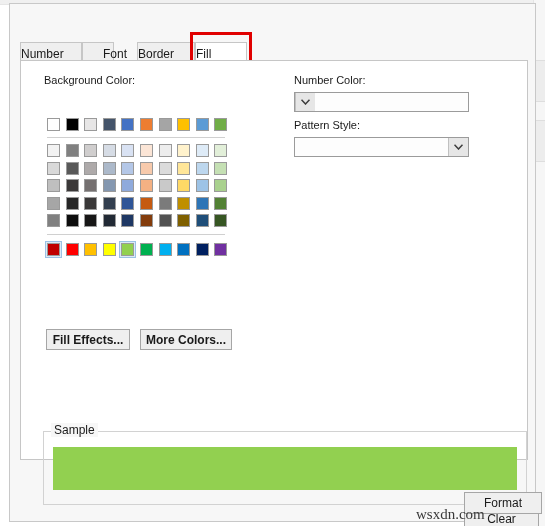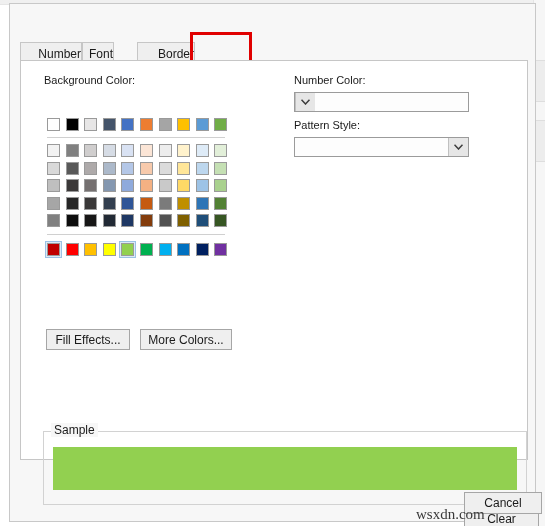--- a/index.html
+++ b/index.html
@@ -39,21 +39,21 @@
     background:#c8504c;color:#fff;font-size:13px;
     display:flex;align-items:center;justify-content:center;cursor:default;
   }
   .close-btn svg{display:block;}
 
   
   .tabstrip{position:absolute;left:10px;top:33px;width:508px;height:24px;}
   .tab{
     position:absolute;top:5px;height:23px;
     background:#efefef;border:1px solid #c6c6c6;
-    display:flex;align-items:center;justify-content:flex-end;
+    display:flex;align-items:center;justify-content:flex-start;
     font-size:12px;color:#1a1a1a;box-sizing:border-box;cursor:default;
   }
   .tab.active{background:#ffffff;border-bottom-color:#ffffff;}
   .tab-hl{
     position:absolute;left:170px;top:-5px;width:62px;height:33px;
     border:3px solid #e00000;box-sizing:border-box;pointer-events:none;
   }
 
   .panel{
     position:absolute;left:10px;top:56px;width:508px;height:400px;
@@ -74,21 +74,21 @@
     display:flex;align-items:center;justify-content:center;
     border:1px solid transparent;cursor:default;}
   .swatchwrap.sel{border-color:#9cc2e5;background:#dbeaf7;}
   .swatch{width:13px;height:13px;box-sizing:border-box;border:1px solid #9a9a9a;}
 
   .divider{position:absolute;height:1px;background:#d0d0d0;}
 
   .fbtn{
     position:absolute;height:21px;background:#efefef;border:1px solid #a6a6a6;
     box-sizing:border-box;display:flex;align-items:center;justify-content:center;
-    font-size:12px;color:#1a1a1a;cursor:default;
+    font-size:12px;color:#1a1a1a;cursor:default;font-weight:bold;
   }
 
   
   #patColorLabel{position:absolute;left:273px;top:13px;}
   #patStyleLabel{position:absolute;left:273px;top:58px;}
   .combo{
     position:absolute;height:20px;background:#fdfdfd;border:1px solid #9b9b9b;
     box-sizing:border-box;display:flex;align-items:center;cursor:default;
   }
   .combo .val{flex:1;text-align:center;font-size:12px;color:#1a1a1a;}
@@ -140,25 +140,28 @@
   </div>
 </div>
 
 <div class="dialog">
 
 
   <div class="tabstrip">
     <div class="tab" style="left:0px;width:62px;">
       <span>Number</span>
       </div>
-    <div class="tab" style="left:62px;width:32px;">
+    <div class="tab" style="left:62px;width:32px;padding-left:20px;">
       <span>Font</span>
       </div>
     <div class="tab" style="left:117px;width:58px;">
       <span>Border</span>
+      </div>
+    <div class="tab active" style="left:175px;width:52px;">
+      <span>Fill</span>
       </div>
     <div class="tab-hl" style="border-color: rgb(224, 0, 0);"></div>
   </div>
 
   <div class="panel">
 
     <div class="lbl" id="bgLabel">
       <span>Background Color:</span>
     </div>
 
@@ -411,17 +414,17 @@
     <div class="groupbox"></div>
     <div class="group-legend">Sample</div>
     <div class="sample-fill" id="sampleFill" style="background: rgb(146, 208, 80);"></div>
 
     <div class="clear-btn">
       <span>Clear</span>
     </div>
   </div>
 
   <div class="cancelbtn">
-    <span>Cancel</span>
+    <span>Format</span>
   </div>
 </div>
 
 <div class="watermark">wsxdn.com</div>
 
 </body></html>

